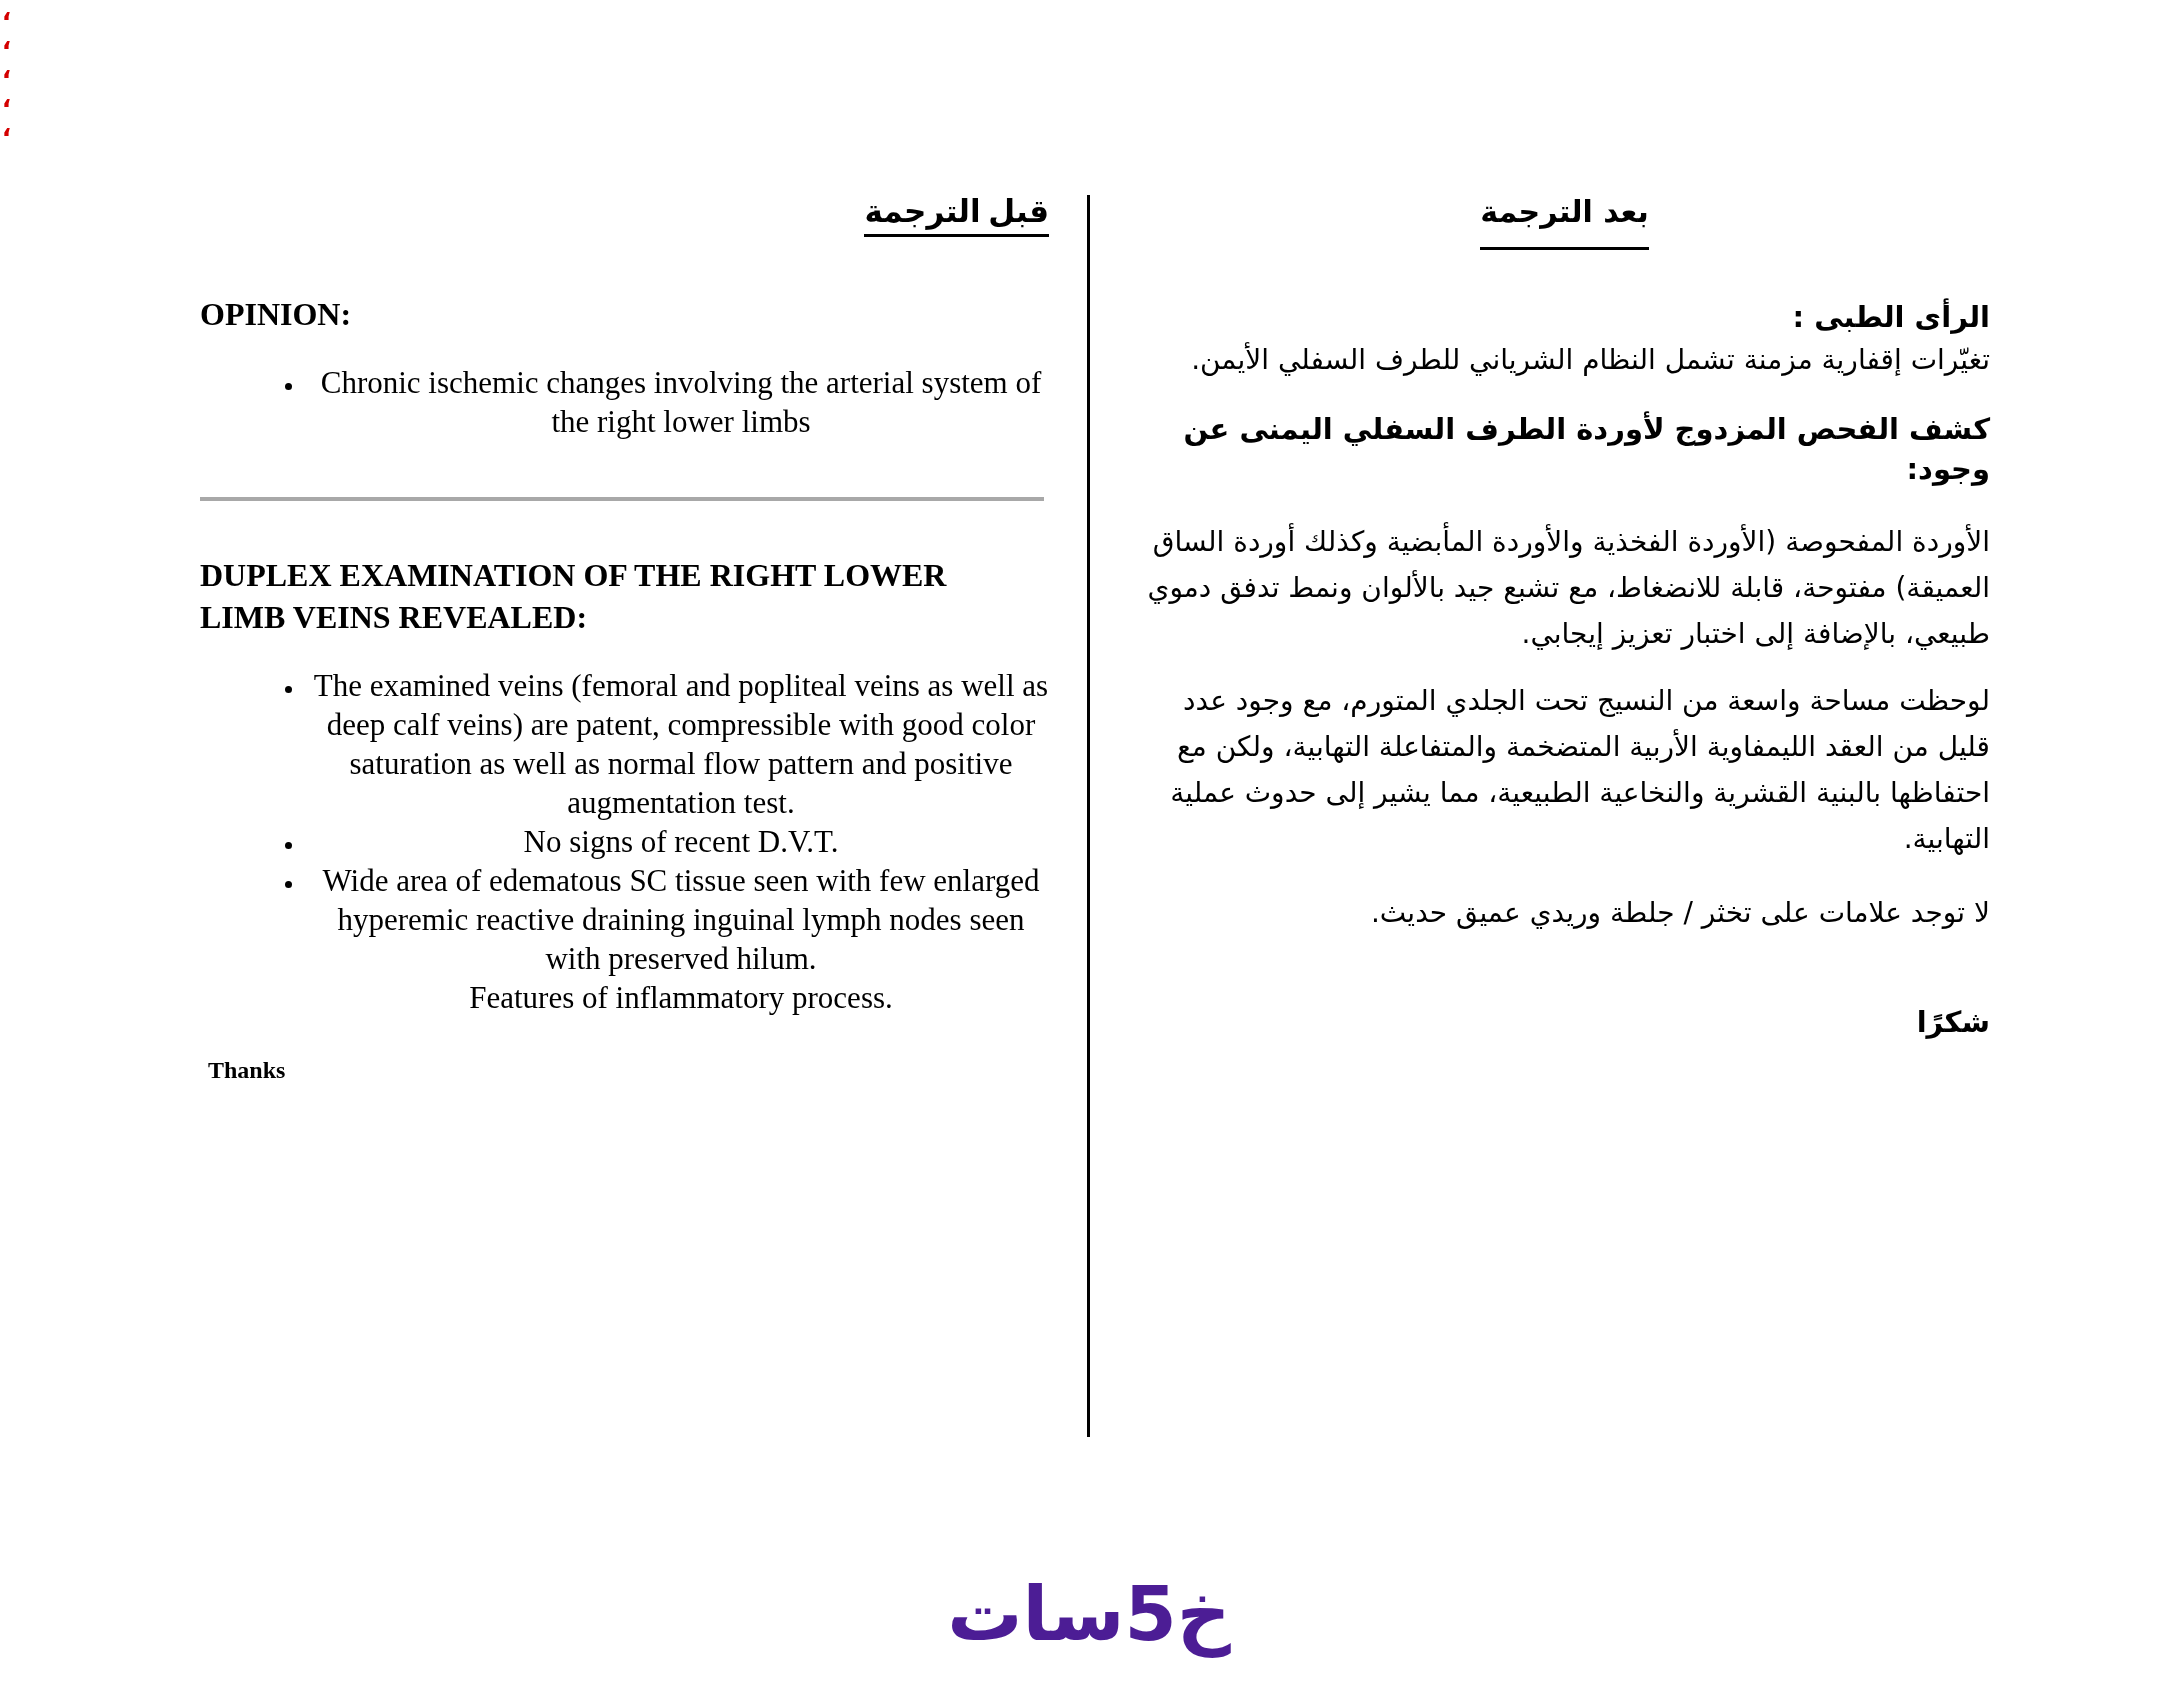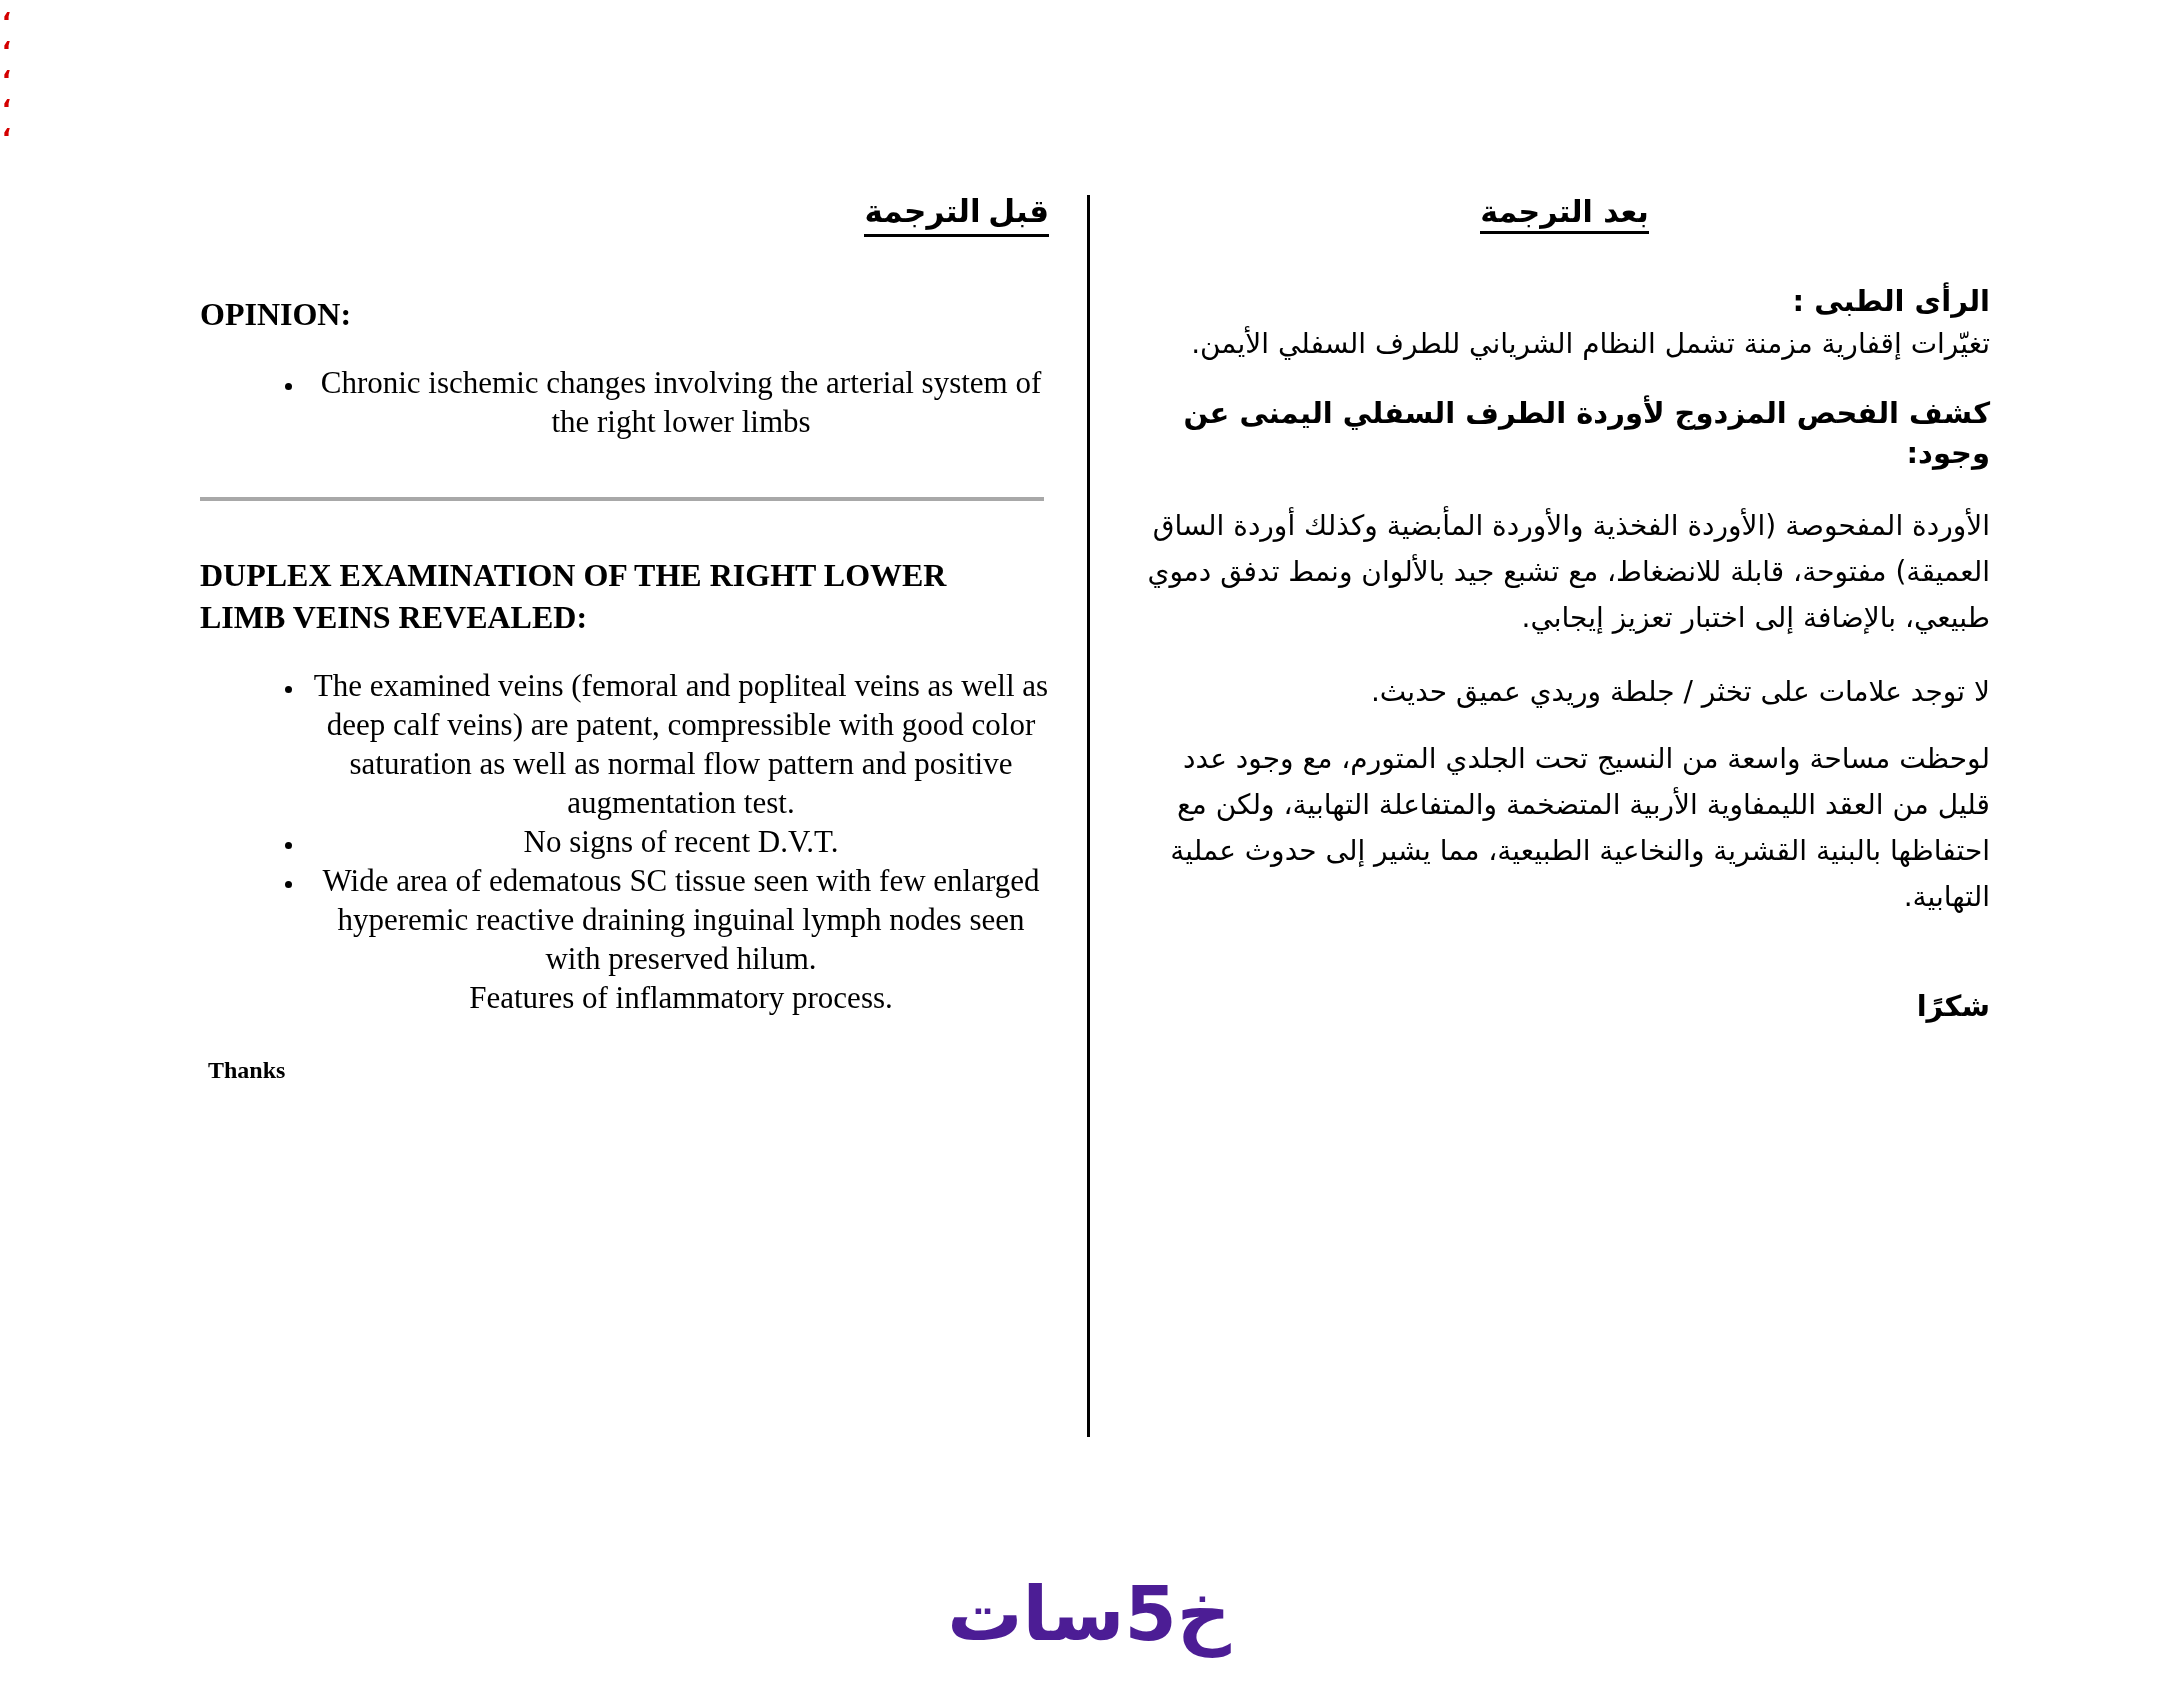--- a/index.html
+++ b/index.html
@@ -70,21 +70,21 @@
   }
   .col-title-ar {
     font-size: 30px; font-weight: bold;
     text-align: center; line-height: 38px;
     margin: 0 0 47px 0;
     font-family: "DejaVu Sans", sans-serif;
   }
   .col-title-ar .underlined {
     display: inline-block;
     border-bottom: 3px solid #000;
-    padding-bottom: 0;
+    padding-bottom: 16px;
   }
   .ar-heading {
     font-size: 29px; font-weight: bold;
     line-height: 40px; margin: 0;
   }
   .ar-text {
     font-size: 28px; line-height: 46px; margin: 0;
   }
   .ar-heading-2 { margin-top: 26px; }
   .ar-para-1 { margin-top: 30px; }
@@ -164,23 +164,23 @@
   <div class="col-right" dir="rtl">
     <h1 class="col-title-ar"><span class="underlined">بعد الترجمة</span></h1>
 
     <p class="ar-heading">الرأى الطبى :</p>
     <p class="ar-text">تغيّرات إقفارية مزمنة تشمل النظام الشرياني للطرف السفلي الأيمن.</p>
 
     <p class="ar-heading ar-heading-2">كشف الفحص المزدوج لأوردة الطرف السفلي اليمنى عن وجود:</p>
 
     <p class="ar-text ar-para-1">الأوردة المفحوصة (الأوردة الفخذية والأوردة المأبضية وكذلك أوردة الساق العميقة) مفتوحة، قابلة للانضغاط، مع تشبع جيد بالألوان ونمط تدفق دموي طبيعي، بالإضافة إلى اختبار تعزيز إيجابي.</p>
 
+    <p class="ar-text ar-para-3">لوحظت مساحة واسعة من النسيج تحت الجلدي المتورم، مع وجود عدد قليل من العقد الليمفاوية الأربية المتضخمة والمتفاعلة التهابية، ولكن مع احتفاظها بالبنية القشرية والنخاعية الطبيعية، مما يشير إلى حدوث عملية التهابية.</p>
+
     <p class="ar-text ar-para-2">لا توجد علامات على تخثر / جلطة وريدي عميق حديث.</p>
-
-    <p class="ar-text ar-para-3">لوحظت مساحة واسعة من النسيج تحت الجلدي المتورم، مع وجود عدد قليل من العقد الليمفاوية الأربية المتضخمة والمتفاعلة التهابية، ولكن مع احتفاظها بالبنية القشرية والنخاعية الطبيعية، مما يشير إلى حدوث عملية التهابية.</p>
 
     <p class="closing-ar">شكرًا</p>
   </div>
 
   <div class="watermark">خ5سات</div>
 
 </div>
 
 
 </body></html>

